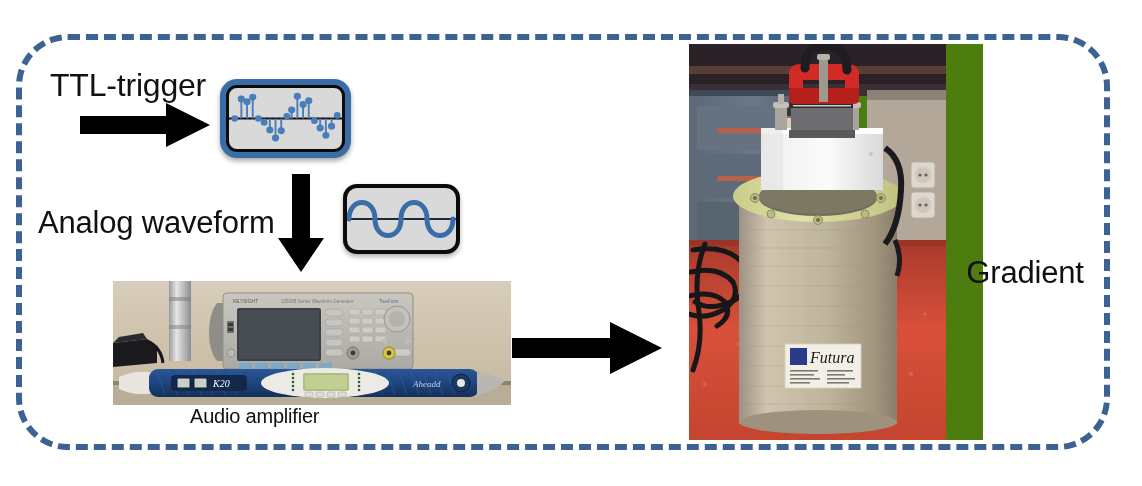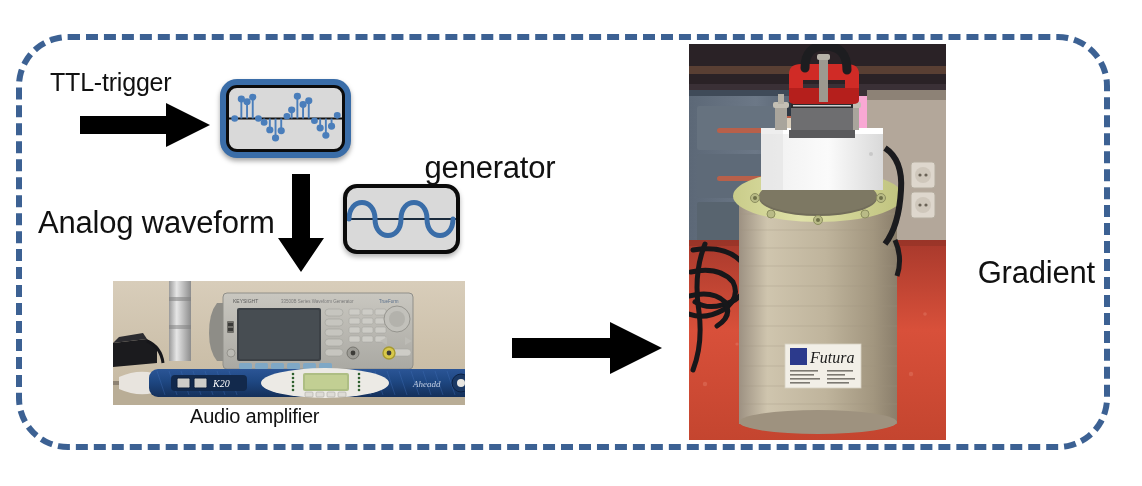--- a/index.html
+++ b/index.html
@@ -42,21 +42,21 @@
     color: #111111;
     font-weight: 400;
     line-height: 1.12;
     white-space: pre;
     letter-spacing: -0.2px;
   }
 
   #label-ttl-trigger {
     left: 50px;
     top: 68px;
-    font-size: 25px;
+    font-size: 32px;
   }
   #label-ext-waveform {
     left: 380px;
     top: 82px;
     width: 220px;
     text-align: center;
     font-size: 31px;
   }
   #label-analog-waveform {
     left: 38px;
@@ -66,21 +66,21 @@
   }
   #label-audio-amplifier {
     left: 190px;
     top: 405px;
     font-size: 20px;
   }
   #label-gradient-insert {
     left: 955px;
     top: 187px;
     width: 140px;
-    text-align: right;
+    text-align: center;
     font-size: 31px;
   }
 
   
   .arrow {
     position: absolute;
   }
 
   #arrow-ttl {
     left: 80px;
@@ -145,30 +145,30 @@
 
   
   .photo {
     position: absolute;
     overflow: hidden;
   }
 
   #photo-amplifier {
     left: 113px;
     top: 281px;
-    width: 352px;
+    width: 398px;
     height: 124px;
     background: #c9bda8;
   }
   #photo-gradient-insert {
     left: 689px;
     top: 44px;
-    width: 257px;
+    width: 294px;
     height: 396px;
-    background: #f9a8d4;
+    background: #4d7c0f;
   }
 </style>
 </head>
 <body>
 
 <div id="stage">
 
   <div class="photo" id="photo-amplifier">
     <svg width="398" height="124" viewBox="0 0 398 124">
       <defs>
@@ -567,21 +567,20 @@
 
   <div class="arrow" id="arrow-amp-to-insert">
     <svg width="150" height="52" viewBox="0 0 150 52">
       <path d="M0 16 L98 16 L98 0 L150 26 L98 52 L98 36 L0 36 Z" fill="#000000"></path>
     </svg>
   </div>
 
   <div class="label" id="label-ttl-trigger">TTL-trigger</div>
 
   <div class="label" id="label-ext-waveform">
-    <div>generator</div>
   </div>
 
   <div class="label" id="label-analog-waveform">Analog waveform</div>
 
   <div class="label" id="label-audio-amplifier">Audio amplifier</div>
 
   <div class="label" id="label-gradient-insert">
     <div>Gradient</div>
   </div>
 

